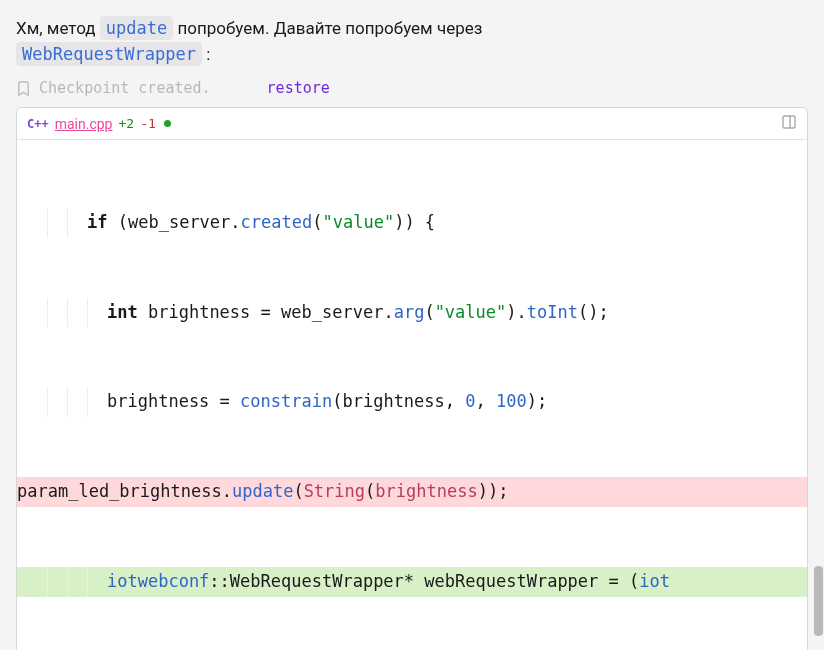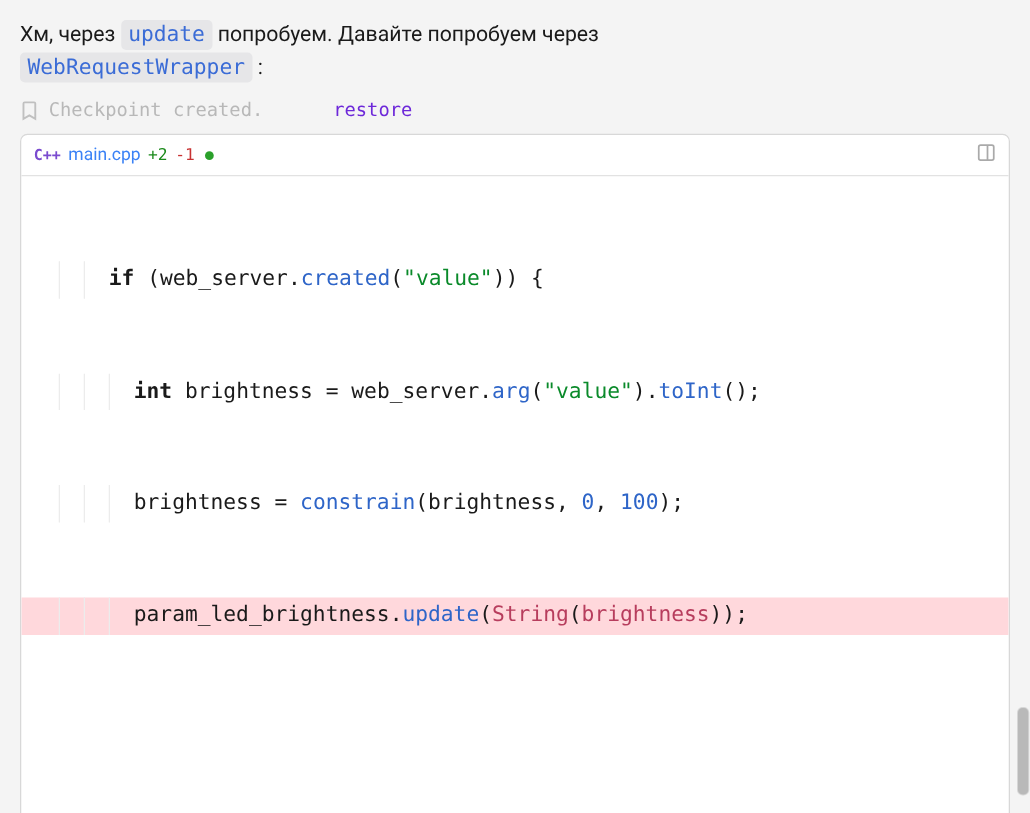--- a/index.html
+++ b/index.html
@@ -39,21 +39,21 @@
   }
   .code-header {
     display: flex;
     align-items: center;
     gap: 6px;
     padding: 6px 10px;
     border-bottom: 1px solid #e2e2e2;
     font-size: 14px;
   }
   .file-icon { color: #7a4bcf; font-weight: 600; font-size: 12px; font-family: ui-monospace, monospace; }
-  .file-name { color: #3b82f6; }
+  .file-name { color: #ec4899; text-decoration: underline; }
   .diff-add { color: #1a8a1a; font-family: ui-monospace, monospace; font-size: 13px; }
   .diff-del { color: #c83232; font-family: ui-monospace, monospace; font-size: 13px; }
   .diff-dot { width: 7px; height: 7px; border-radius: 50%; background: #2aa02a; margin-left: 2px; }
   .expand-icon { margin-left: auto; color: #aaa; }
   .code-body {
     font-family: ui-monospace, "SF Mono", Menlo, Consolas, monospace;
     font-size: 17px;
     line-height: 1.76;
     padding: 8px 0 14px 0;
     overflow-x: hidden;
@@ -65,21 +65,21 @@
     display: flex;
     padding-left: 10px;
   }
   .gut-col {
     width: 20px;
     border-left: 1px solid #ececec;
     height: 100%;
   }
   .gut-col:first-child { border-left: none; }
   .line-content { padding-left: 0; white-space: pre; flex: 1; }
-  .bg-del { background: #ffd8dc; }
+  .bg-del { background: #ffd8dc; flex-direction: column; }
   .bg-add { background: #d7f0c7; }
   .tok-kw { color: #1a1a1a; font-weight: 700; }
   .tok-id { color: #1a1a1a; }
   .tok-fn { color: #2e65c8; }
   .tok-str { color: #0a8a2a; }
   .tok-num { color: #2e65c8; }
   .tok-type { color: #b73d5d; }
   .tok-ns { color: #2e65c8; }
   .scrollbar-mock {
     position: fixed;
@@ -88,21 +88,21 @@
     width: 9px;
     height: 70px;
     background: #b9b9b9;
     border-radius: 4px;
   }
 </style>
 </head>
 <body>
 
 <div class="message-text">
-  <span>Хм, через </span>
+  <span>Хм, метод </span>
   <span class="code-chip">update</span>
   <span> попробуем. Давайте попробуем через </span><br>
   <span class="code-chip">WebRequestWrapper</span>
   <span>:</span>
 </div>
 
 <div class="checkpoint">
   <svg width="15" height="17" viewBox="0 0 14 18" fill="none" stroke="currentColor" stroke-width="1.6">
       <path d="M3 2h8a1 1 0 0 1 1 1v13l-5-3-5 3V3a1 1 0 0 1 1-1z"></path>
     </svg>
@@ -122,21 +122,21 @@
           <rect x="2" y="2" width="12" height="12" rx="1.5"></rect>
           <line x1="9" y1="2" x2="9" y2="14"></line>
         </svg>
     </span>
   </div>
   <div class="code-body">
     <div class="code-line"><div class="gutter"><div class="gut-col"></div><div class="gut-col"></div><div class="gut-col"></div></div><div class="line-content"><span class="tok-kw">if</span><span> (</span><span class="tok-id">web_server</span><span>.</span><span class="tok-fn">created</span><span>(</span><span class="tok-str">"value"</span><span>)) {</span></div></div>
     <div class="code-line"><div class="gutter"><div class="gut-col"></div><div class="gut-col"></div><div class="gut-col"></div><div class="gut-col"></div></div><div class="line-content"><span class="tok-kw">int</span><span> </span><span>brightness</span><span> = </span><span>web_server</span><span>.</span><span class="tok-fn">arg</span><span>(</span><span class="tok-str">"value"</span><span>).</span><span class="tok-fn">toInt</span><span>();</span></div></div>
     <div class="code-line"><div class="gutter"><div class="gut-col"></div><div class="gut-col"></div><div class="gut-col"></div><div class="gut-col"></div></div><div class="line-content"><span>brightness</span><span> = </span><span class="tok-fn">constrain</span><span>(</span><span>brightness</span><span>, </span><span class="tok-num">0</span><span>, </span><span class="tok-num">100</span><span>);</span></div></div>
     <div class="code-line bg-del"><div class="gutter"><div class="gut-col"></div><div class="gut-col"></div><div class="gut-col"></div><div class="gut-col"></div></div><div class="line-content"><span>param_led_brightness</span><span>.</span><span class="tok-fn">update</span><span>(</span><span class="tok-type">String</span><span>(</span><span class="tok-type">brightness</span><span>));</span></div></div>
-    <div class="code-line bg-add"><div class="gutter"><div class="gut-col"></div><div class="gut-col"></div><div class="gut-col"></div><div class="gut-col"></div></div></div>
+    <div class="code-line bg-add"><div class="gutter"><div class="gut-col"></div><div class="gut-col"></div><div class="gut-col"></div><div class="gut-col"></div></div><div class="line-content"><span class="tok-ns">iotwebconf</span><span>::</span><span>WebRequestWrapper</span><span>* </span><span>webRequestWrapper</span><span> = (</span><span class="tok-ns">iot</span></div></div>
     
     
     
     
   </div>
 </div>
 
 <div class="scrollbar-mock"></div>
 
 </body></html>

